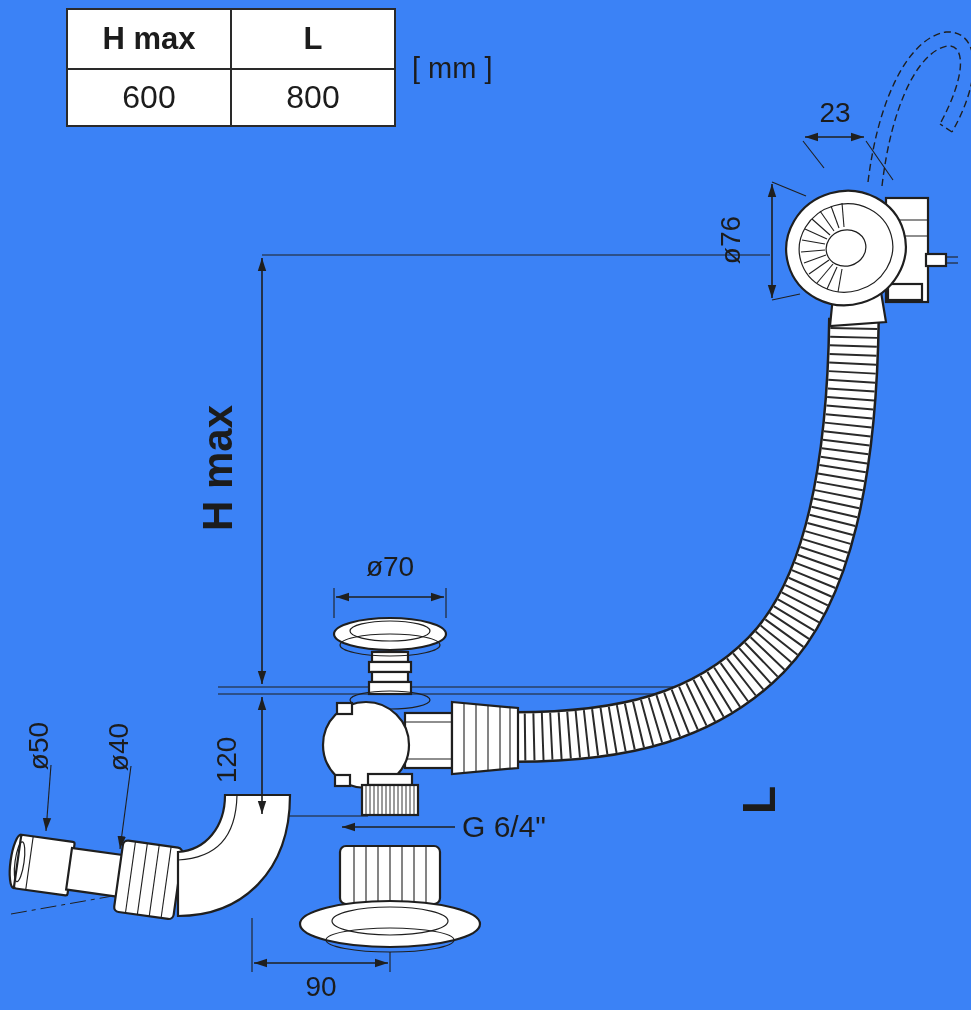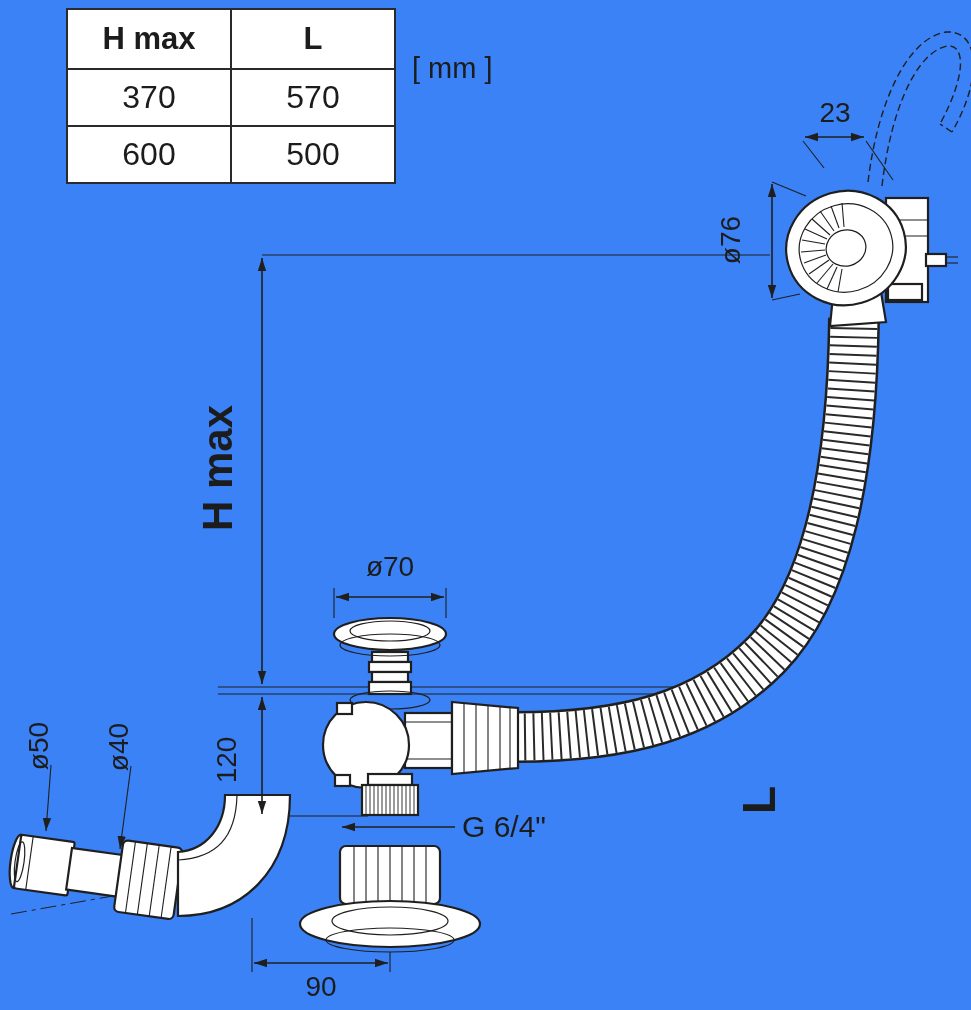--- a/index.html
+++ b/index.html
@@ -34,26 +34,22 @@
 
   <table class="spec-table">
     <thead>
       <tr>
         <th>H max</th>
         <th>L</th>
       </tr>
     </thead>
     <tbody>
       <tr>
-        <td>370</td>
-        <td>570</td>
-      </tr>
-      <tr>
         <td>600</td>
-        <td>500</td>
+        <td>800</td>
       </tr>
     </tbody>
   </table>
 
   <div class="units">[ mm ]</div>
 
   <svg width="971" height="1010" viewBox="0 0 971 1010">
     <defs>
       <marker id="arr" markerWidth="14" markerHeight="10" refX="13" refY="5" orient="auto-start-reverse" markerUnits="userSpaceOnUse">
         <path d="M0,0.8 L13,5 L0,9.2 Z" fill="#1f1f1f"></path>

